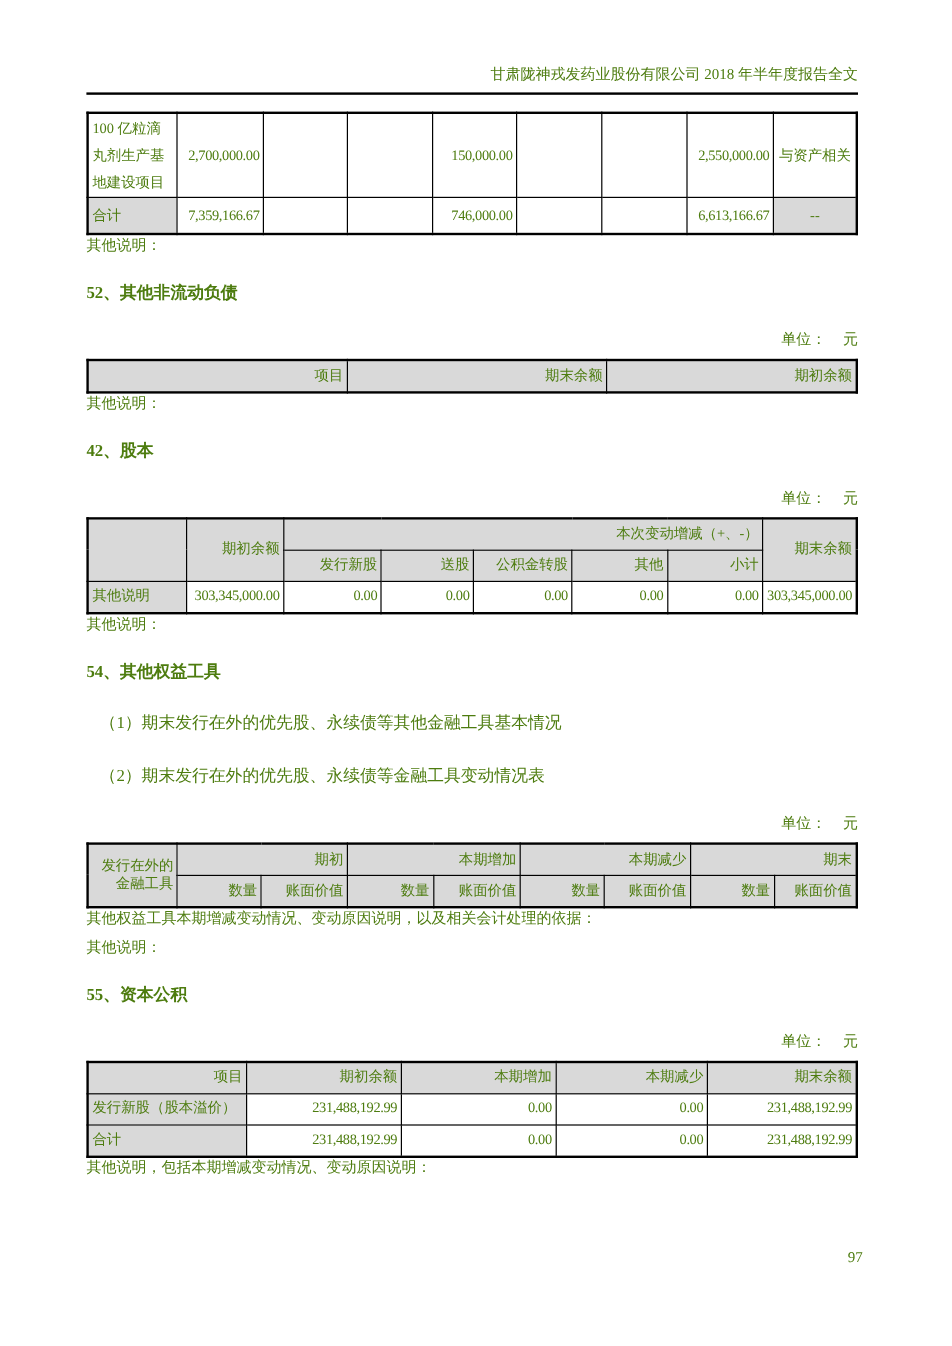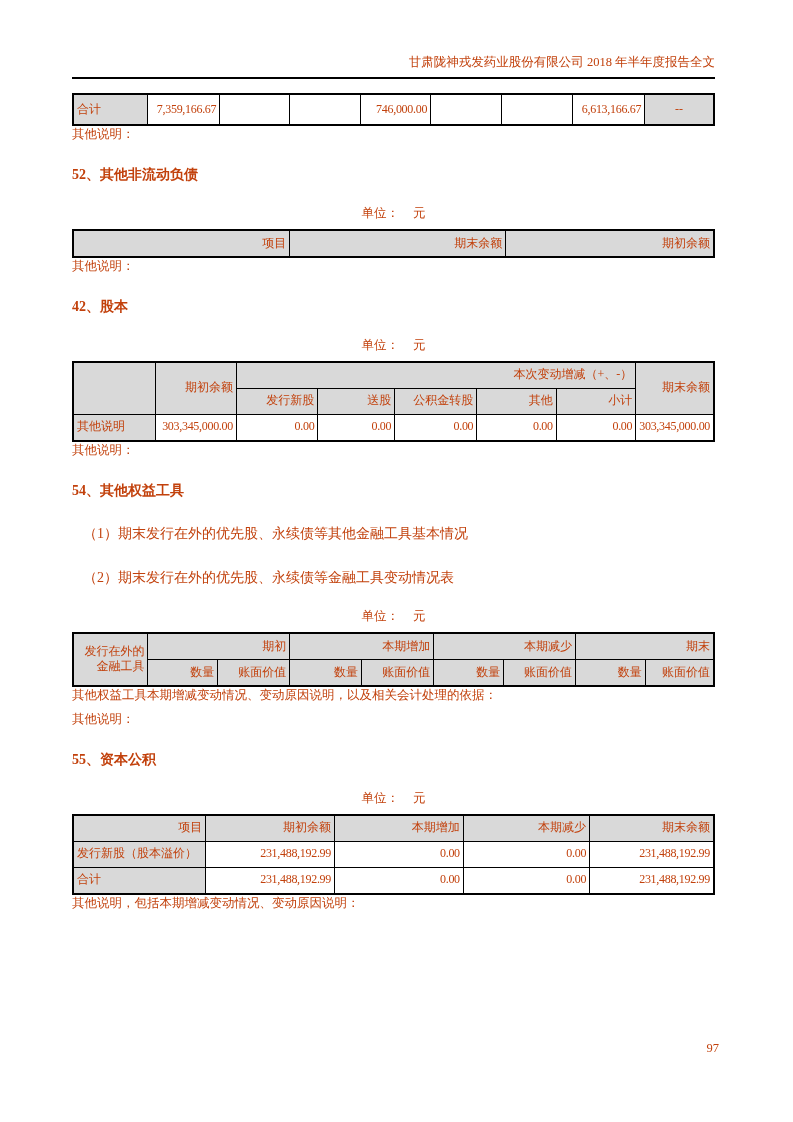--- a/index.html
+++ b/index.html
@@ -1,18 +1,18 @@
 <!DOCTYPE html>
 <html lang="zh"><head>
 <meta charset="utf-8">
 <style>
   html,body {margin:0; padding:0; background:#fff;}
   .page {
     position:relative; width:793px; height:1122px; background:#ffffff;
-    font-family:"Liberation Serif","DejaVu Serif",serif; color:#c2410c;
+    font-family:"Liberation Serif","DejaVu Serif",serif; color:#4d7c0f;
     overflow:hidden;
   }
   .header {
     margin:55px 78px 0 72px; text-align:right; font-size:12.5px;
     padding-bottom:7px; border-bottom:2px solid #000; line-height:1.2;
   }
   .content {margin:0 78px 0 72px;}
   .doc-table {
     width:100%; border-collapse:collapse; table-layout:fixed;
     font-size:12px; border:2px solid #000;
@@ -28,21 +28,21 @@
   .ctr {text-align:center;}
   .t1 {margin-top:14px;}
   .t1 .r1 td {height:67px;}
   .t1 .r1 .lbl {line-height:1.85;}
   .t1 .r2 td {height:27px;}
   .t-std td {height:23px;}
   .note {margin:1px 0 0; font-size:12.5px; line-height:1.2;}
   .note2 {margin-top:9px;}
   .sec {margin:25px 0 0; font-size:14px; font-weight:bold; line-height:1.2;}
   .sub {margin:27px 0 0 11px; font-size:14px; font-weight:normal; line-height:1.2;}
-  .unit {margin:22px 0 8px; text-align:center; font-size:12.5px; line-height:1.2;}
+  .unit {margin:22px 0 8px; text-align:right; font-size:12.5px; line-height:1.2;}
   .unit-val {margin-left:14px;}
   .pageno {position:absolute; right:74px; bottom:66px; font-size:12.5px;}
 </style>
 </head>
 <body>
 
 <div class="page">
 
   <div class="header">
     <span>甘肃陇神戎发药业股份有限公司 2018 年半年度报告全文</span>
@@ -56,20 +56,31 @@
           <col style="width:11.3%">
           <col style="width:10.9%">
         <col style="width:11.0%">
           <col style="width:11.0%">
           <col style="width:11.0%">
         <col style="width:11.2%">
           <col style="width:11.2%">
           <col style="width:10.8%">
       </colgroup>
       <tbody>
+          <tr class="r1">
+        <td class="lbl">100 亿粒滴丸剂生产基地建设项目</td>
+        <td class="num">2,700,000.00</td>
+        <td class="num"></td>
+        <td class="num"></td>
+        <td class="num">150,000.00</td>
+        <td class="num"></td>
+        <td class="num"></td>
+        <td class="num">2,550,000.00</td>
+        <td class="ctr">与资产相关</td>
+      </tr>
       <tr class="r2">
         <td class="lbl gray">合计</td>
         <td class="num">7,359,166.67</td>
         <td class="num"></td>
         <td class="num"></td>
         <td class="num">746,000.00</td>
         <td class="num"></td>
         <td class="num"></td>
         <td class="num">6,613,166.67</td>
         <td class="ctr gray">--</td>

